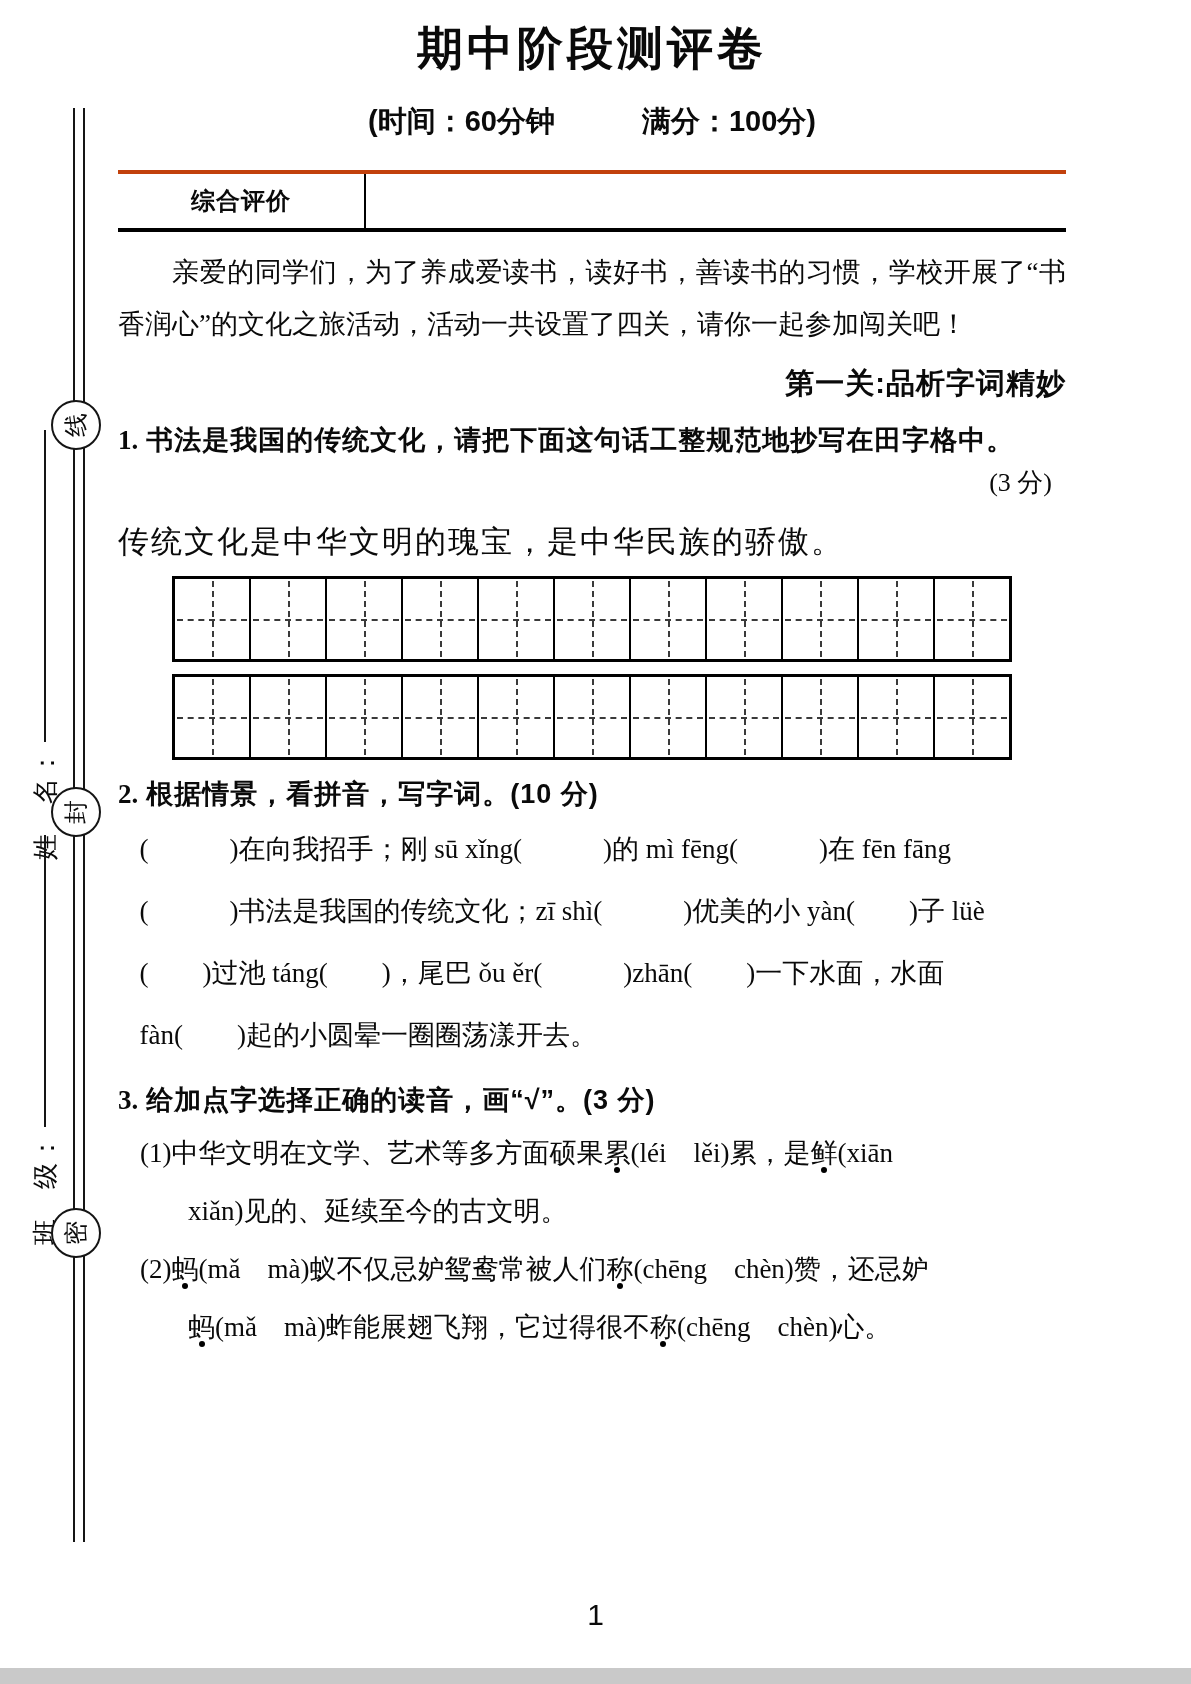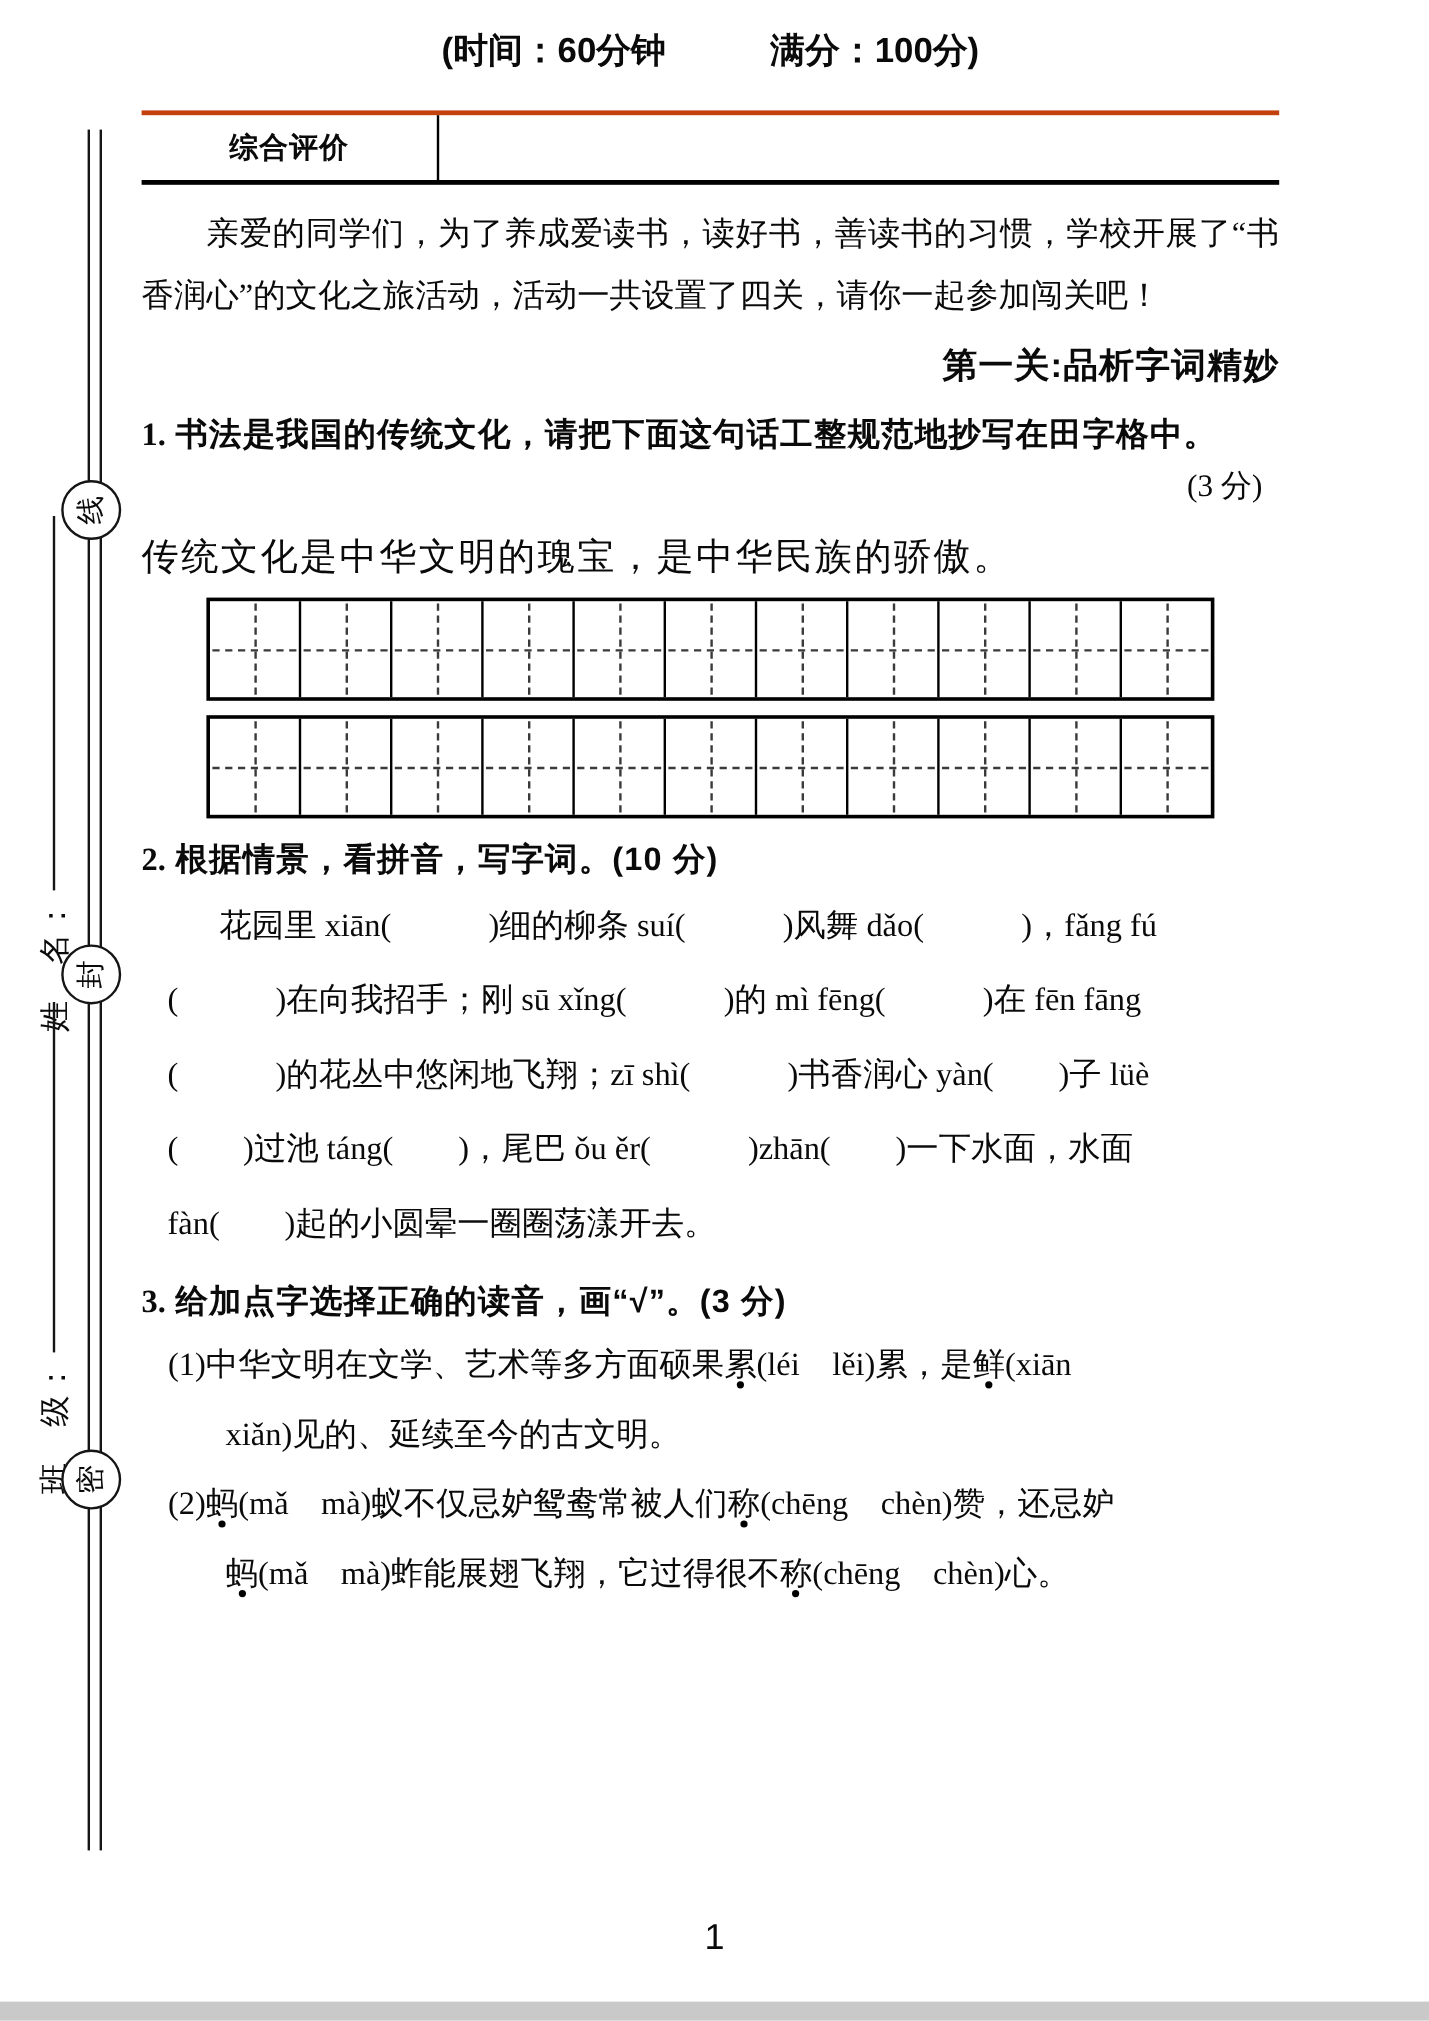--- a/index.html
+++ b/index.html
@@ -125,20 +125,21 @@
     <span>姓　名：</span>
     <span class="blank"></span>
   </div>
   <div class="margin-field field-class">
     <span>班　级：</span>
     <span class="blank"></span>
   </div>
 
   <div class="content">
 
+    <div class="title2">期中阶段测评卷</div>
     <div class="info-line">(时间：60分钟　　　满分：100分)</div>
 
     <div class="eval-table">
       <div class="eval-label-cell">综合评价</div>
       <div class="eval-empty-cell"></div>
     </div>
 
     <div class="intro">亲爱的同学们，为了养成爱读书，读好书，善读书的习惯，学校开展了“书香润心”的文化之旅活动，活动一共设置了四关，请你一起参加闯关吧！</div>
 
     <div class="section-title">第一关:品析字词精妙</div>
@@ -175,23 +176,22 @@
           <div class="tian-cell"></div>
           <div class="tian-cell"></div>
           <div class="tian-cell"></div>
         </div>
       </div>
 
     <div class="q-header">
       <span class="q-num">2.</span><span class="q-text">根据情景，看拼音，写字词。(10 分)</span>
     </div>
     <div class="q2-lines">
-        <div class="q2-line first">花园里 xiān(　　　)细的柳条 suí(　　　)风舞 dǎo(　　　)，fǎng fú</div>
         <div class="q2-line">(　　　)在向我招手；刚 sū xǐng(　　　)的 mì fēng(　　　)在 fēn fāng</div>
-        <div class="q2-line">(　　　)的花丛中悠闲地飞翔；zī shì(　　　)书香润心 yàn(　　)子 lüè</div>
+        <div class="q2-line">(　　　)书法是我国的传统文化；zī shì(　　　)优美的小 yàn(　　)子 lüè</div>
         <div class="q2-line">(　　)过池 táng(　　)，尾巴 ǒu ěr(　　　)zhān(　　)一下水面，水面</div>
         <div class="q2-line">fàn(　　)起的小圆晕一圈圈荡漾开去。</div>
       </div>
 
     <div class="q-header">
       <span class="q-num">3.</span><span class="q-text">给加点字选择正确的读音，画“√”。(3 分)</span>
     </div>
     <div class="q3-items">
       <div class="q3-line"><span>(1)中华文明在文学、艺术等多方面硕果</span><span class="dot-under">累</span><span>(léi　lěi)累，是</span><span class="dot-under">鲜</span><span>(xiān</span></div>
       <div class="q3-line cont"><span>xiǎn)见的、延续至今的古文明。</span></div>

